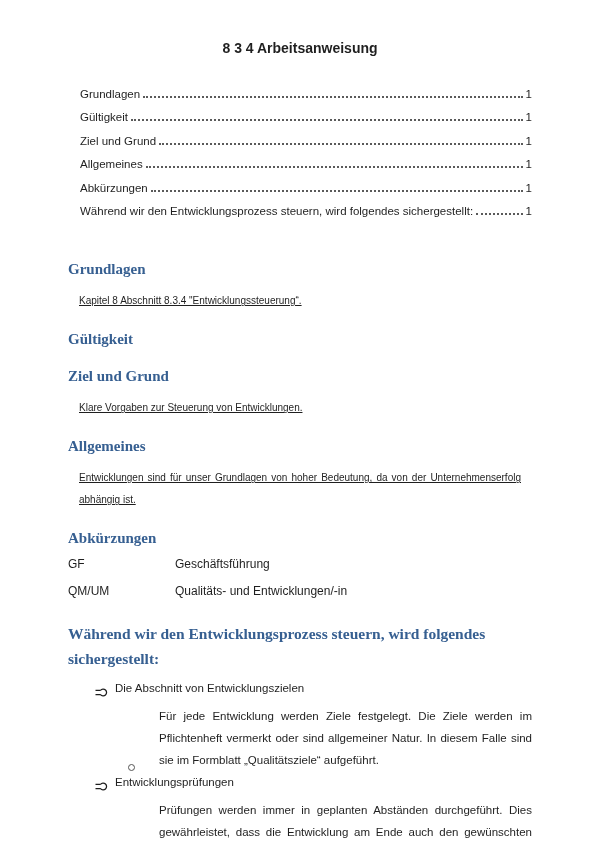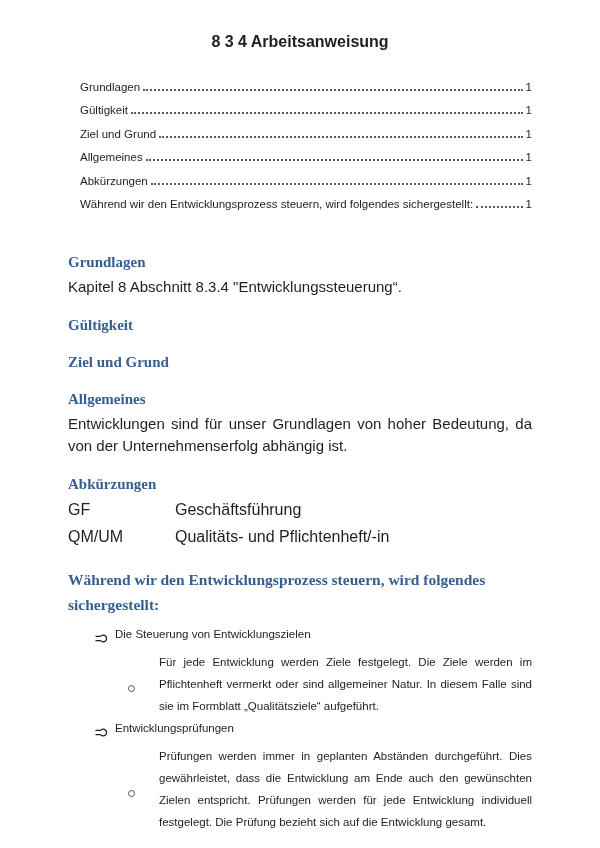--- a/index.html
+++ b/index.html
@@ -9,45 +9,45 @@
     font-family: "Liberation Sans", sans-serif;
     color: var(--text, #1f1f1f);
     overflow: hidden;
   }
   .page {
     box-sizing: border-box;
     width: 600px; height: 848px;
     padding: 24px 68px 0 68px;
   }
   
-  .doc-title { text-align: center; font-weight: bold; font-size: 16px; line-height: 23px; margin-top: 6px; }
+  .doc-title { text-align: center; font-weight: bold; font-size: 14px; line-height: 23px; margin-top: 13px; }
   
   .toc { margin: 28px 0 0 12px; }
   .toc-row { display: flex; align-items: baseline; font-size: 11.5px; height: 23.4px; }
   .toc-label { white-space: nowrap; }
   .toc-leader { flex: 1; border-bottom: 2px dotted #5a5a5a; margin: 0 3px 4px 3px; min-width: 12px; }
   .toc-page { white-space: nowrap; }
   
   .sections { margin-top: 31px; }
   h2 {
     font-family: "Liberation Serif", "DejaVu Serif", serif;
     font-weight: bold; color: var(--heading, #365F91);
     font-size: 15px; line-height: 20px;
     margin: 17px 0 4px 0;
   }
   h2.big { font-size: 15.5px; line-height: 25px; margin: 19px 0 6px 0; }
-  p.body-text { font-size: 15px; line-height: 22px; margin: 0; text-align: justify; }
+  p.body-text { font-size: 10px; line-height: 22px; margin: 11px; text-align: justify; text-decoration: underline; }
   
-  .abbr-row { display: flex; font-size: 16px; line-height: 22px; margin-top: 5px; }
+  .abbr-row { display: flex; font-size: 12px; line-height: 22px; margin-top: 5px; }
   .abbr-term { width: 107px; flex: none; }
   
   .list { margin-top: 2px; }
   .l1 { display: flex; align-items: flex-start; gap: 7px; font-size: 11.5px; line-height: 22px; padding-left: 27px; }
   .l1-icon { flex: none; margin-top: 6px; display: inline-block; }
-  .l2 { display: flex; align-items: center; padding-left: 60px; }
+  .l2 { display: flex; align-items: flex-end; padding-left: 60px; }
   .l2-icon { flex: none; width: 5px; height: 5px; border: 1px solid #555; border-radius: 50%; margin: 8px 0 0 0; }
   .l2 p { flex: 1; margin: 0 0 0 24px; font-size: 11.5px; line-height: 22px; text-align: justify; }
 </style>
 </head>
 <body>
 
 <div class="page">
 
   <div class="doc-title">
     <div>8 3 4 Arbeitsanweisung</div>
@@ -92,51 +92,52 @@
       <h2>Grundlagen</h2>
       <p class="body-text">Kapitel 8 Abschnitt 8.3.4 "Entwicklungssteuerung“.</p>
     </section>
 
     <section>
       <h2>Gültigkeit</h2>
     </section>
 
     <section>
       <h2>Ziel und Grund</h2>
+      <p class="body-text">Klare Vorgaben zur Steuerung von Entwicklungen.</p>
     </section>
 
     <section>
       <h2>Allgemeines</h2>
       <p class="body-text">Entwicklungen sind für unser Grundlagen von hoher Bedeutung, da von der Unternehmenserfolg abhängig ist.</p>
     </section>
 
     <section>
       <h2>Abkürzungen</h2>
       <div class="abbr-row">
         <span class="abbr-term">GF</span>
         <span class="abbr-def">Geschäftsführung</span>
       </div>
       <div class="abbr-row">
         <span class="abbr-term">QM/UM</span>
-        <span class="abbr-def">Qualitäts- und Pflichtenheft/-in</span>
+        <span class="abbr-def">Qualitäts- und Entwicklungen/-in</span>
       </div>
     </section>
 
     <section>
       <h2 class="big">Während wir den Entwicklungsprozess steuern, wird folgendes sichergestellt:</h2>
 
       <div class="list">
 
         <div class="l1">
           <span class="l1-icon">
             <svg width="13" height="11" viewBox="0 0 13 11" aria-hidden="true">
               <path d="M0.5 3.4 H5.5 M0.5 7.6 H5.5 M5.5 3.4 A3.4 3.4 0 1 1 5.5 7.6" fill="none" stroke="#1e1e1e" stroke-width="1.25"></path>
             </svg>
           </span>
-          <span>Die Steuerung von Entwicklungszielen</span>
+          <span>Die Abschnitt von Entwicklungszielen</span>
         </div>
         <div class="l2">
           <span class="l2-icon"></span>
           <p>Für jede Entwicklung werden Ziele festgelegt. Die Ziele werden im Pflichtenheft vermerkt oder sind allgemeiner Natur. In diesem Falle sind sie im Formblatt „Qualitätsziele“ aufgeführt.</p>
         </div>
 
         <div class="l1">
           <span class="l1-icon">
             <svg width="13" height="11" viewBox="0 0 13 11" aria-hidden="true">
               <path d="M0.5 3.4 H5.5 M0.5 7.6 H5.5 M5.5 3.4 A3.4 3.4 0 1 1 5.5 7.6" fill="none" stroke="#1e1e1e" stroke-width="1.25"></path>

